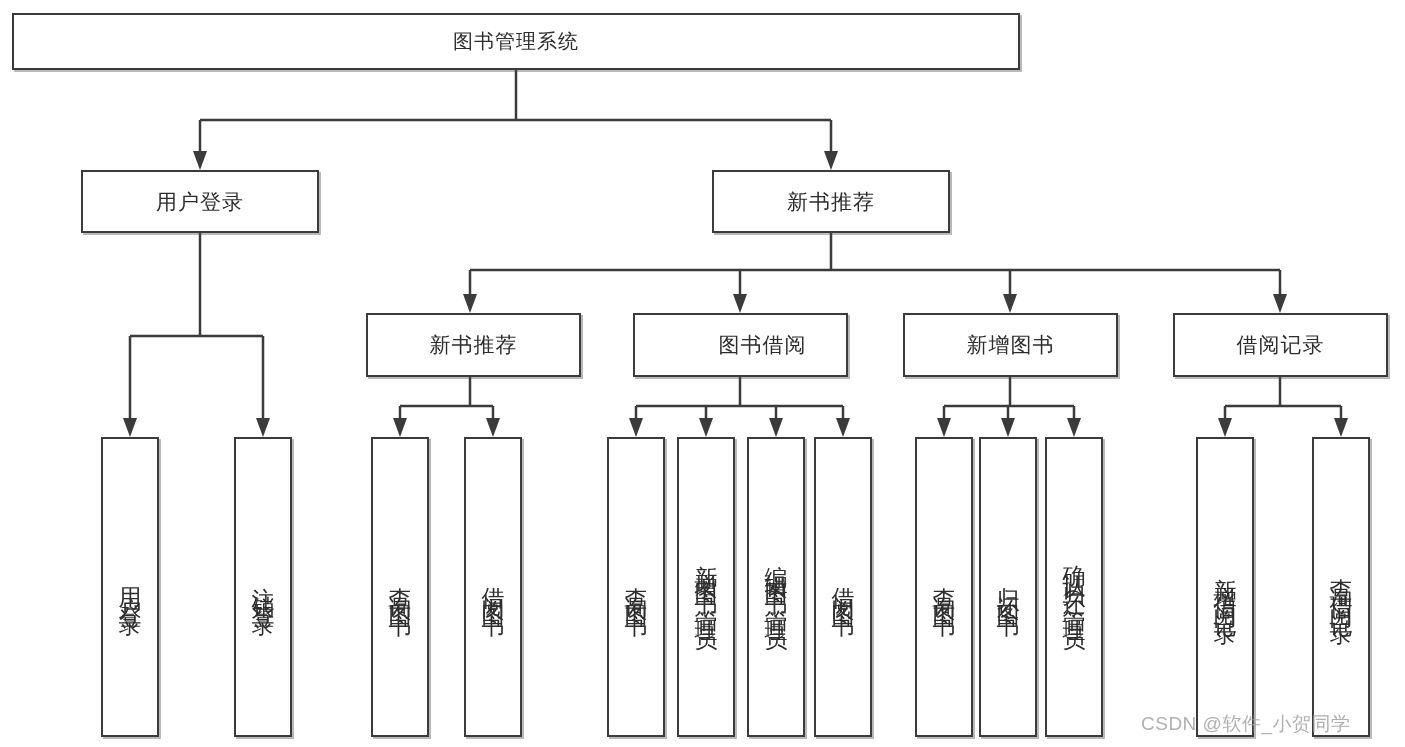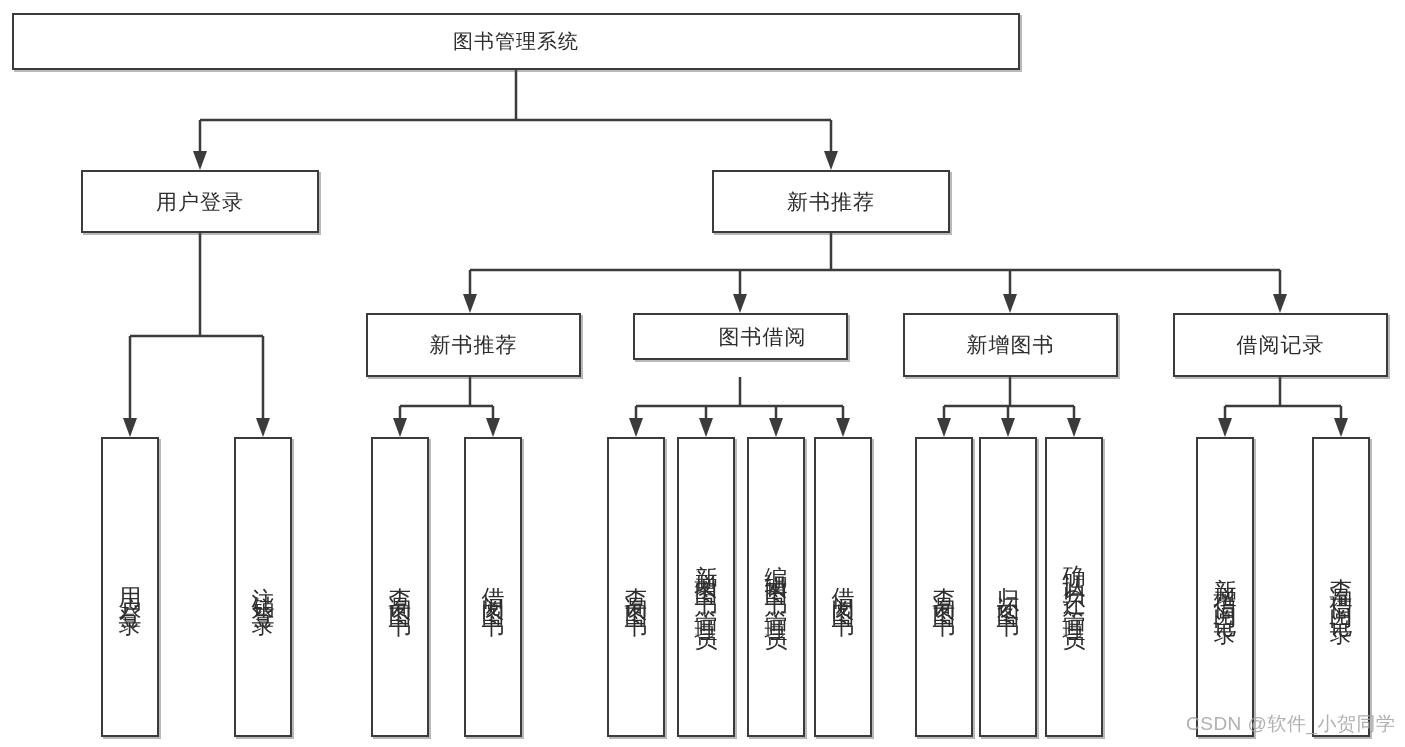--- a/index.html
+++ b/index.html
@@ -40,21 +40,21 @@
   .node.v{
     writing-mode:vertical-lr;
     text-orientation:mixed;
     font-size:23px;
     letter-spacing:9px;
     line-height:1;
     text-align:center;
   }
   #watermark{
     position:absolute;
-    left:1186px;top:711px;
+    left:1141px;top:711px;
     width:215px;
     font-size:19px;
     color:var(--watermark);
     opacity:0.85;
     white-space:nowrap;
     z-index:5;
     letter-spacing:0.5px;
   }
 </style>
 </head>
@@ -97,21 +97,21 @@
     <polygon points="1218,418 1232,418 1225,437"></polygon>
     <polygon points="1334,418 1348,418 1341,437"></polygon>
   </svg>
 
   <div class="node h root" style="left:12px;top:13px;width:1008px;height:57px;">图书管理系统</div>
 
   <div class="node h" style="left:81px;top:170px;width:238px;height:63px;">用户登录</div>
   <div class="node h" style="left:712px;top:170px;width:238px;height:63px;">新书推荐</div>
 
   <div class="node h" style="left:366px;top:313px;width:215px;height:64px;">新书推荐</div>
-  <div class="node h" style="left:633px;top:313px;width:215px;height:47px;padding-left:44px;">图书借阅</div>
+  <div class="node h" style="left:633px;top:313px;width:215px;height:64px;padding-left:44px;">图书借阅</div>
   <div class="node h" style="left:903px;top:313px;width:215px;height:64px;">新增图书</div>
   <div class="node h" style="left:1173px;top:313px;width:215px;height:64px;">借阅记录</div>
 
   <div class="node v" style="left:101px;top:437px;width:58px;height:300px;">用户登录</div>
   <div class="node v" style="left:234px;top:437px;width:58px;height:300px;">注销登录</div>
 
   <div class="node v" style="left:371px;top:437px;width:58px;height:300px;">查询图书</div>
   <div class="node v" style="left:464px;top:437px;width:58px;height:300px;">借阅图书</div>
 
   <div class="node v" style="left:607px;top:437px;width:58px;height:300px;">查询图书</div>

